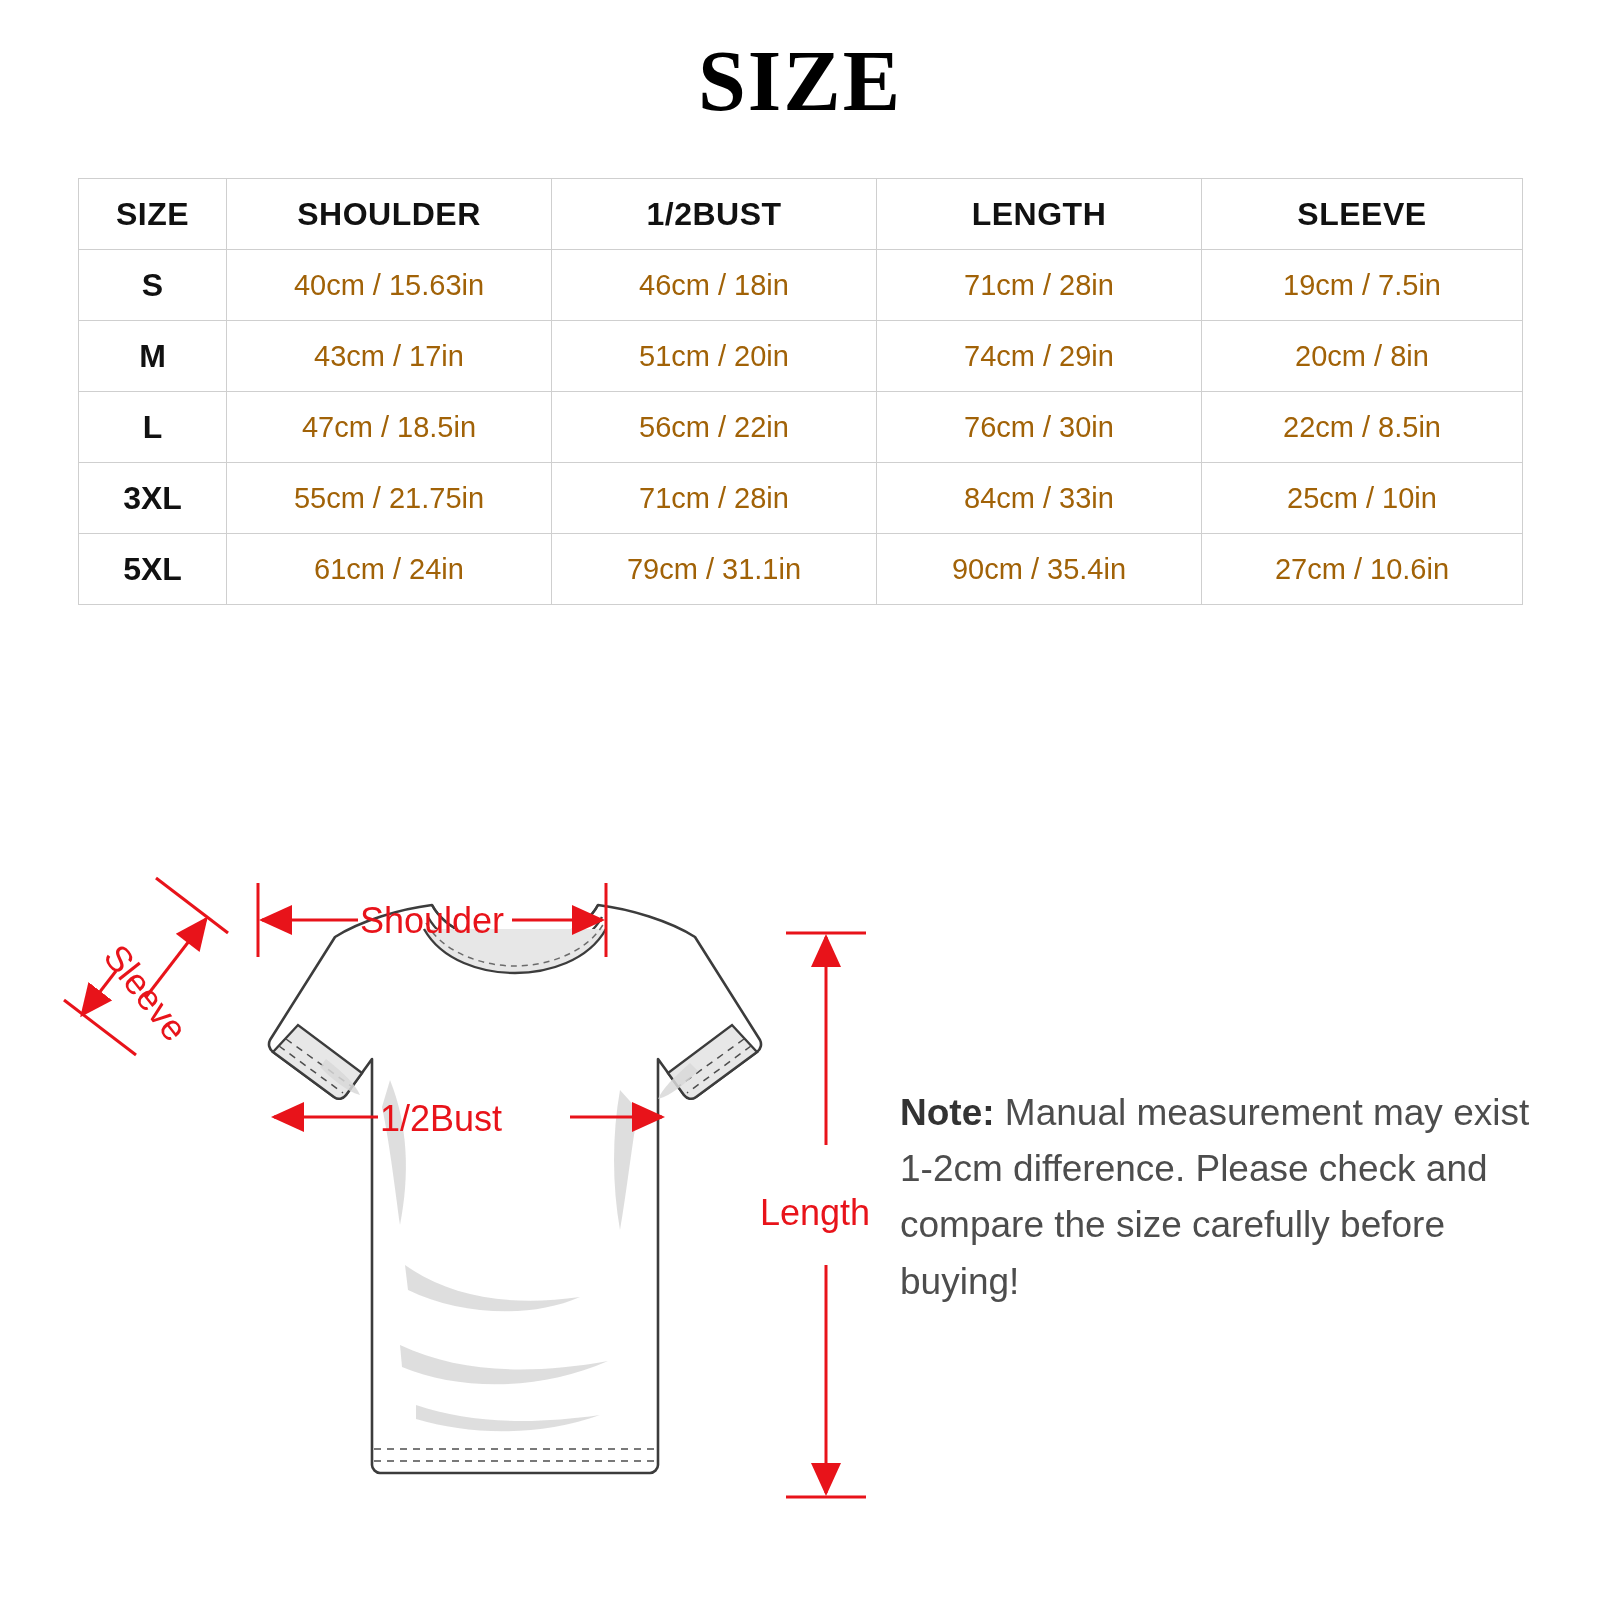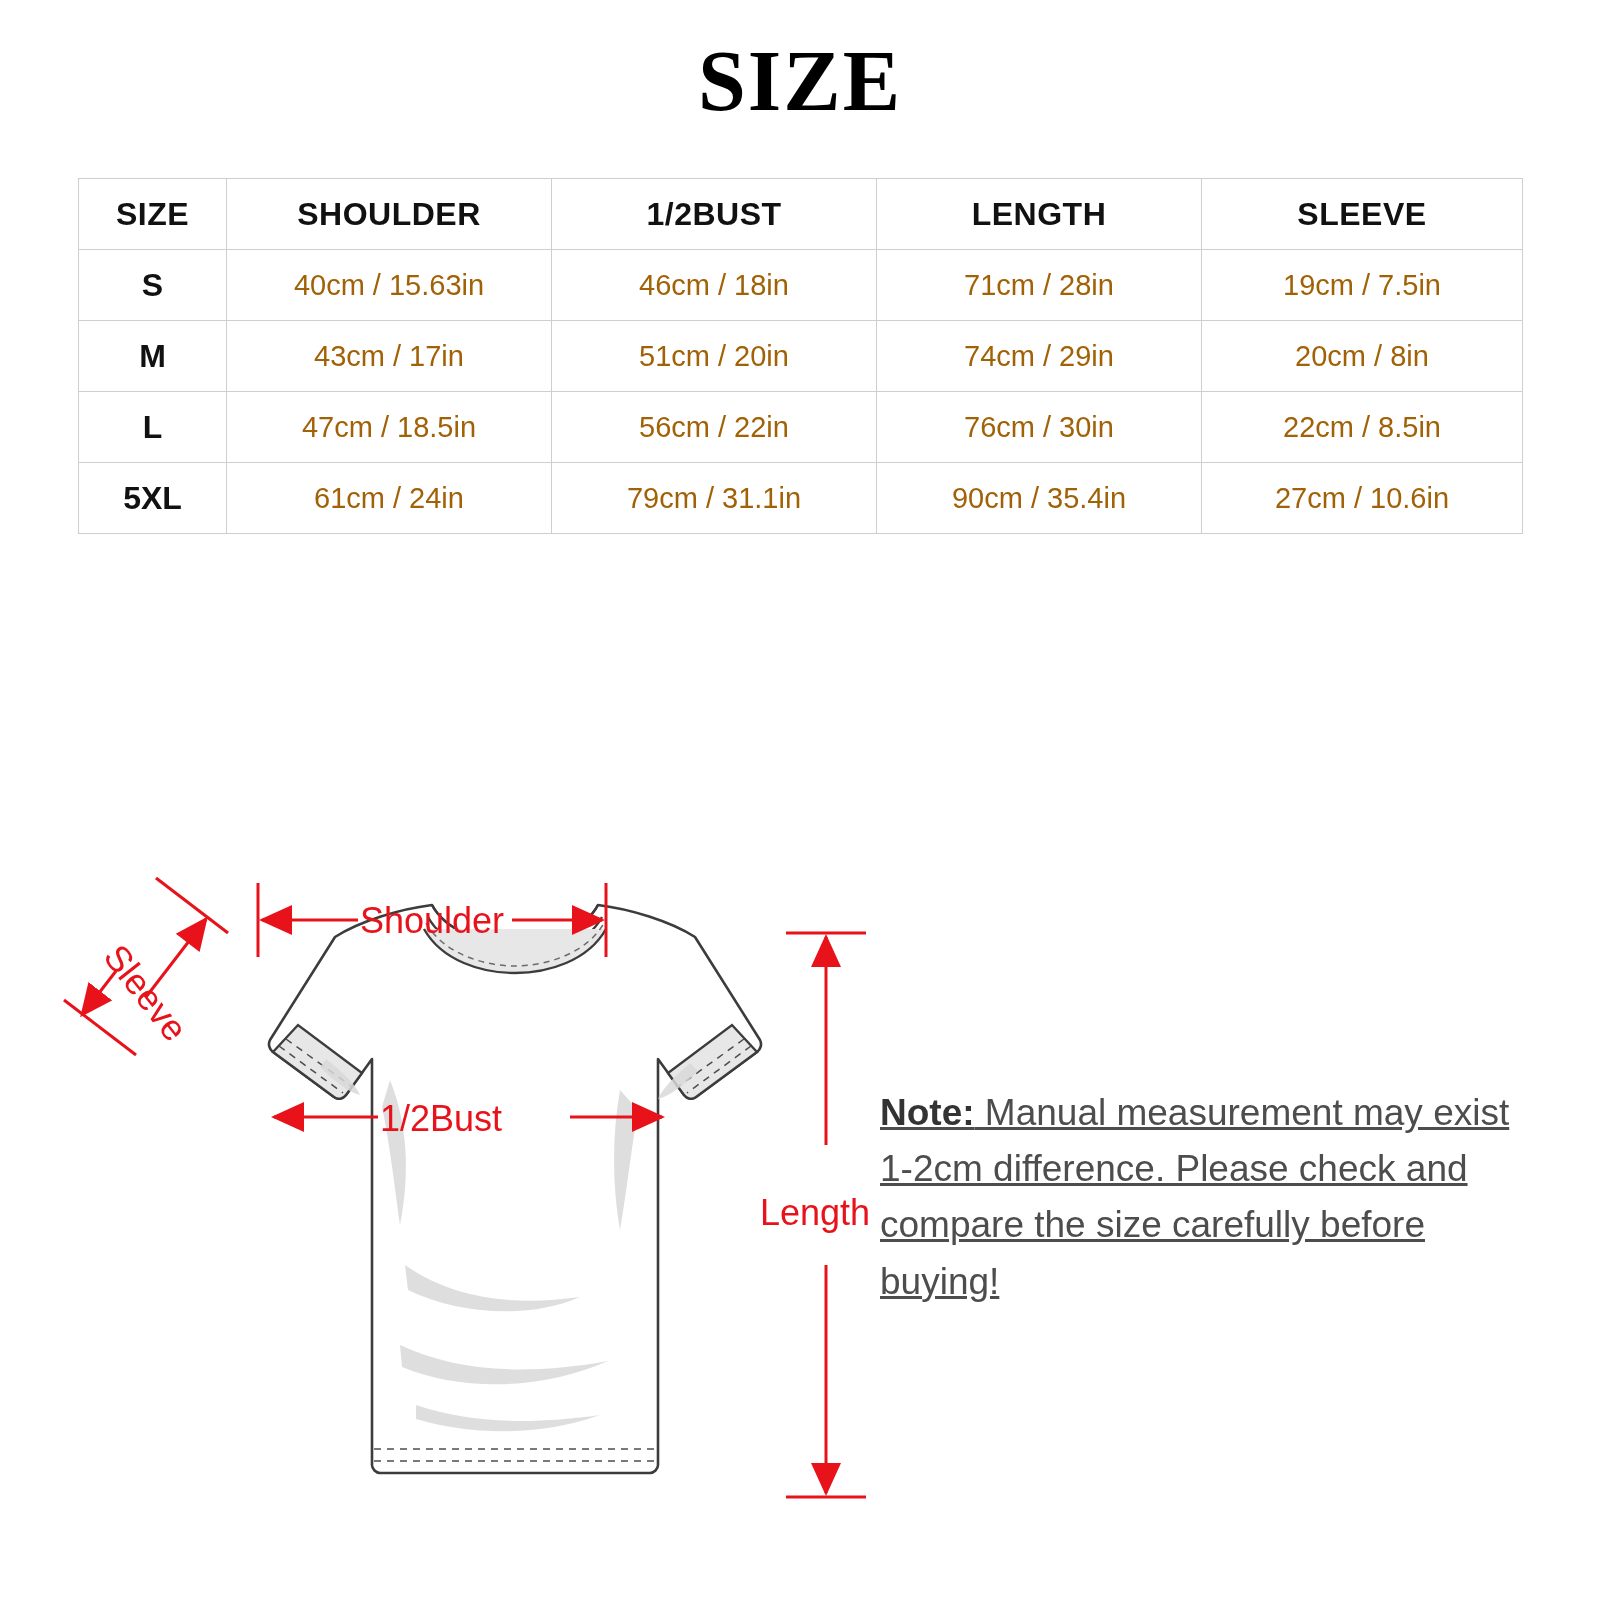--- a/index.html
+++ b/index.html
@@ -75,26 +75,25 @@
     left: 60px;
     width: 830px;
     height: 720px;
   }
   .diagram svg { display: block; }
 
   
   .note {
     position: absolute;
     top: 1085px;
-    left: 880px;
+    left: 900px;
     width: 640px;
     font-size: 37px;
     line-height: 1.52;
     color: #4d4d4d;
-    text-decoration: underline;
   }
   .note b {
     color: #333333;
     font-weight: 700;
   }
 </style>
 </head>
 <body>
 
 <div class="title">SIZE</div>
@@ -130,20 +129,27 @@
       <td class="val">51cm / 20in</td>
       <td class="val">74cm / 29in</td>
       <td class="val">20cm / 8in</td>
     </tr>
     <tr>
       <td class="size-cell">L</td>
       <td class="val">47cm / 18.5in</td>
       <td class="val">56cm / 22in</td>
       <td class="val">76cm / 30in</td>
       <td class="val">22cm / 8.5in</td>
+    </tr>
+    <tr>
+      <td class="size-cell">3XL</td>
+      <td class="val">55cm / 21.75in</td>
+      <td class="val">71cm / 28in</td>
+      <td class="val">84cm / 33in</td>
+      <td class="val">25cm / 10in</td>
     </tr>
     <tr>
       <td class="size-cell">5XL</td>
       <td class="val">61cm / 24in</td>
       <td class="val">79cm / 31.1in</td>
       <td class="val">90cm / 35.4in</td>
       <td class="val">27cm / 10.6in</td>
     </tr>
   </tbody>
 </table>

